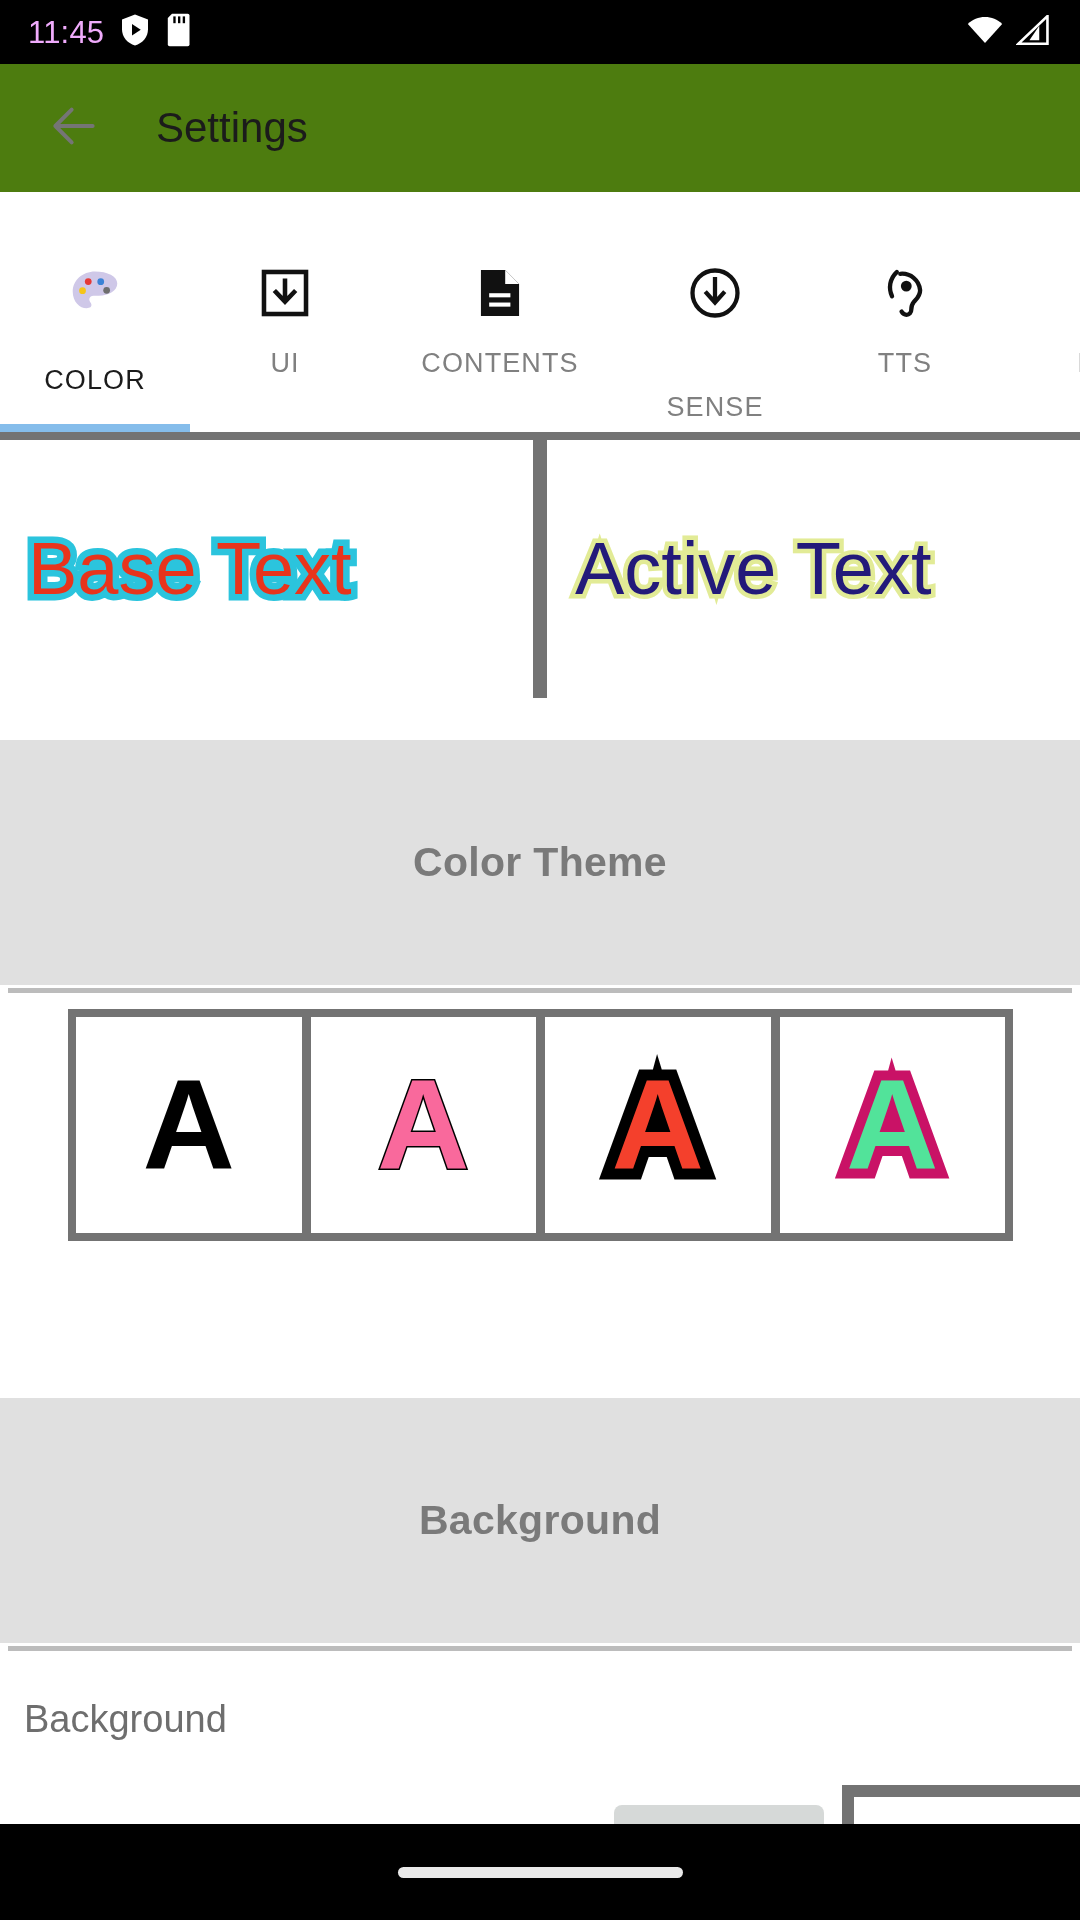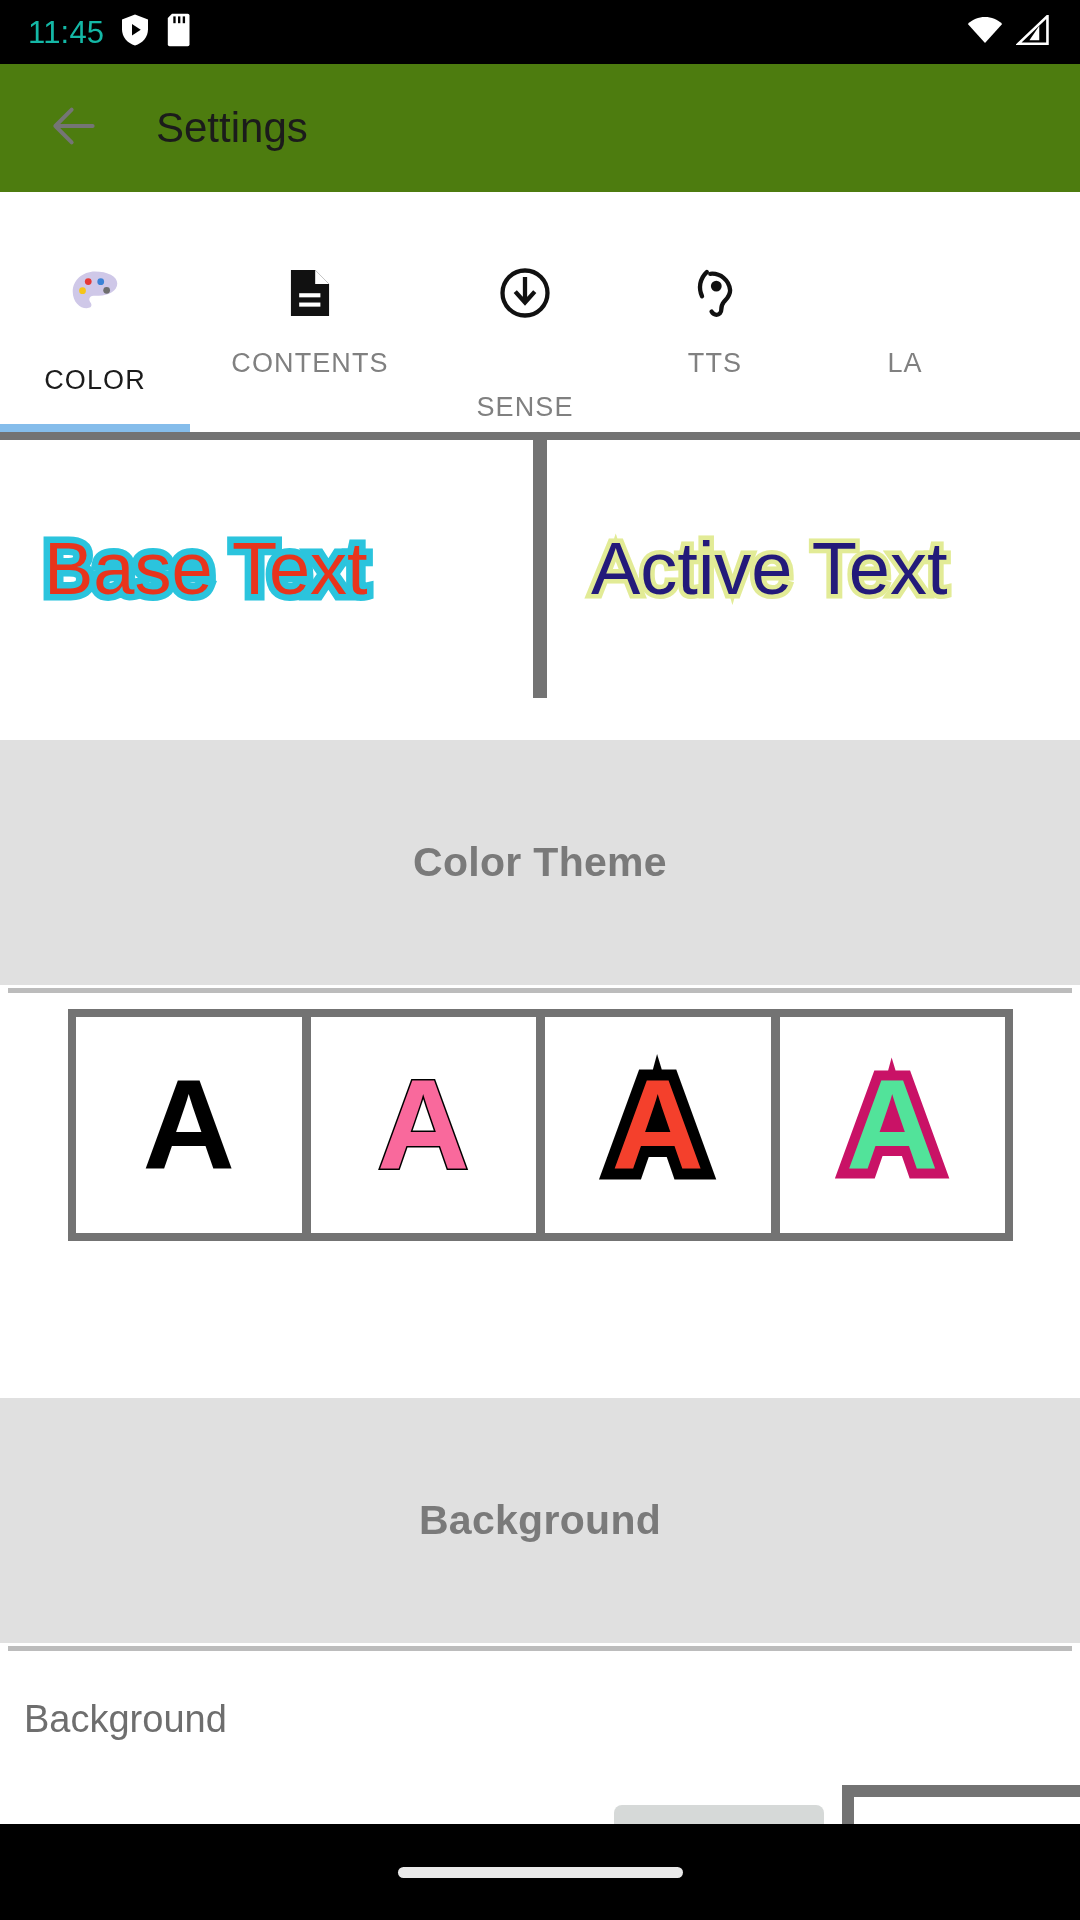--- a/index.html
+++ b/index.html
@@ -11,21 +11,21 @@
   }
   #screen { position:relative; width:1080px; height:1920px; background:#fff; }
 
   
   .statusbar {
     position:absolute; top:0; left:0; width:1080px; height:64px;
     background:#000; color:#fff;
     display:flex; align-items:center;
   }
   .sb-left { display:flex; align-items:center; gap:16px; margin-left:28px; }
-  .sb-clock { font-size:31px; font-weight:400; letter-spacing:0.2px; color:#14b8a6; line-height:1; }
+  .sb-clock { font-size:31px; font-weight:400; letter-spacing:0.2px; color:#f0abfc; line-height:1; }
   .sb-right { margin-left:auto; margin-right:30px; display:flex; align-items:center; gap:13px; }
 
   
   .appbar {
     position:absolute; top:64px; left:0; width:1080px; height:128px;
     display:flex; align-items:center; background:#4d7c0f;
   }
   .back-btn {
     width:64px; height:64px; margin-left:42px;
     display:flex; align-items:center; justify-content:center;
@@ -60,21 +60,21 @@
     position:absolute; left:0; top:432px; width:1080px; height:8px; background:#737373;
   }
 
   
   .preview-row {
     position:absolute; top:440px; left:0; width:1080px; height:258px;
     display:flex; background:#737373;
   }
   .preview-cell {
     flex:1 1 0; background:#fff; margin:0;
-    display:flex; align-items:center; padding-left:44px;
+    display:flex; align-items:center; padding-left:28px;
     overflow:hidden;
   }
   .preview-cell.left { margin-right:7px; }
   .preview-cell.right { margin-left:7px; }
   .preview-text { font-size:74px; font-weight:400; white-space:nowrap; line-height:1; }
   .preview-base {
     color:#e8341c;
     -webkit-text-stroke:13px #2bc4dd;
     paint-order:stroke fill;
   }
@@ -199,20 +199,29 @@
           <path d="M16 3.2 C8.6 3.2 2.8 8.4 2.8 15.2 C2.8 21.2 7.0 25.0 11.0 25.0 C13.2 25.0 13.9 24.1 13.9 23.0 C13.9 21.6 12.6 21.2 12.6 19.8 C12.6 18.5 13.7 17.6 15.2 17.6 H18.2 C24.2 17.6 29.2 14.6 29.2 10.4 C29.2 6.0 23.4 3.2 16 3.2 Z" fill="#cfc8e8"></path>
           <circle cx="12.0" cy="9.2" r="2.0" fill="#e53935"></circle>
           <circle cx="19.4" cy="9.3" r="2.0" fill="#3b82d6"></circle>
           <circle cx="8.6" cy="14.6" r="2.0" fill="#f5c518"></circle>
           <circle cx="22.9" cy="14.4" r="2.0" fill="#6e6e6e"></circle>
         </svg>
       </div>
       <div class="tab-label">COLOR</div>
     </div>
 
+    <div class="tab" style="width:190px;">
+      <div class="tab-icon">
+        <svg width="52" height="52" viewBox="0 0 24 24">
+          <rect x="2.3" y="2.3" width="19.4" height="19.4" fill="none" stroke="#111" stroke-width="2.1"></rect>
+          <path d="M12 6.4 V15.4 M7.8 11.6 L12 16.0 L16.2 11.6" fill="none" stroke="#111" stroke-width="2.1" stroke-linecap="square"></path>
+        </svg>
+      </div>
+      <div class="tab-label">UI</div>
+    </div>
 
     <div class="tab" style="width:240px;">
       <div class="tab-icon">
         <svg width="50" height="52" viewBox="0 0 22 24">
           <path d="M2.2 1.4 H13.4 L19.8 7.8 V22.6 H2.2 Z" fill="#111"></path>
           <path d="M13.4 1.4 V7.8 H19.8 Z" fill="#fff"></path>
           <rect x="6.0" y="12.1" width="9.8" height="1.9" fill="#fff"></rect>
           <rect x="6.0" y="16.4" width="9.8" height="1.9" fill="#fff"></rect>
         </svg>
       </div>

